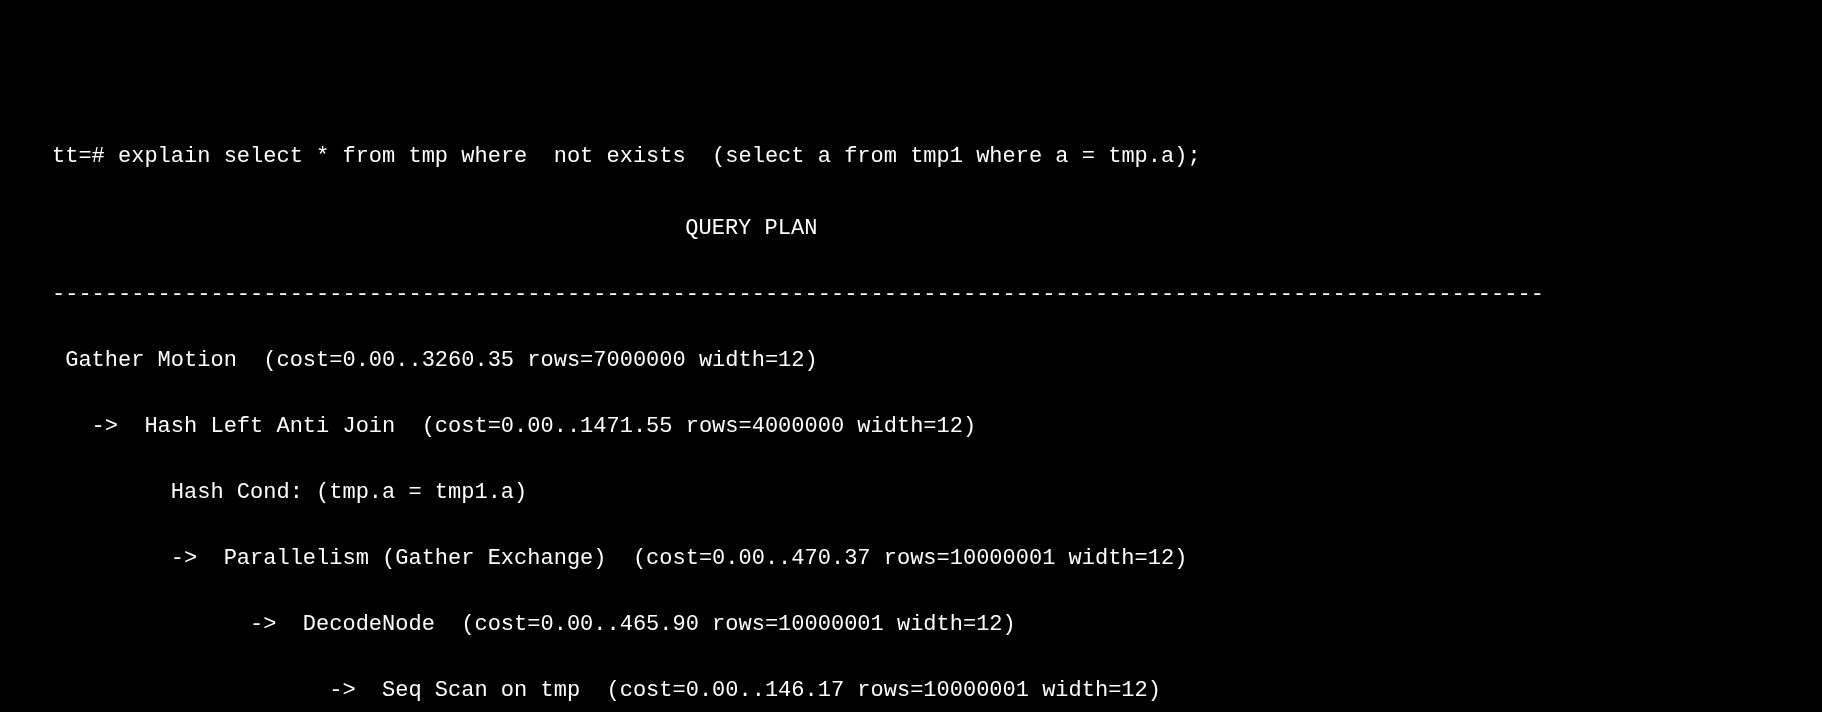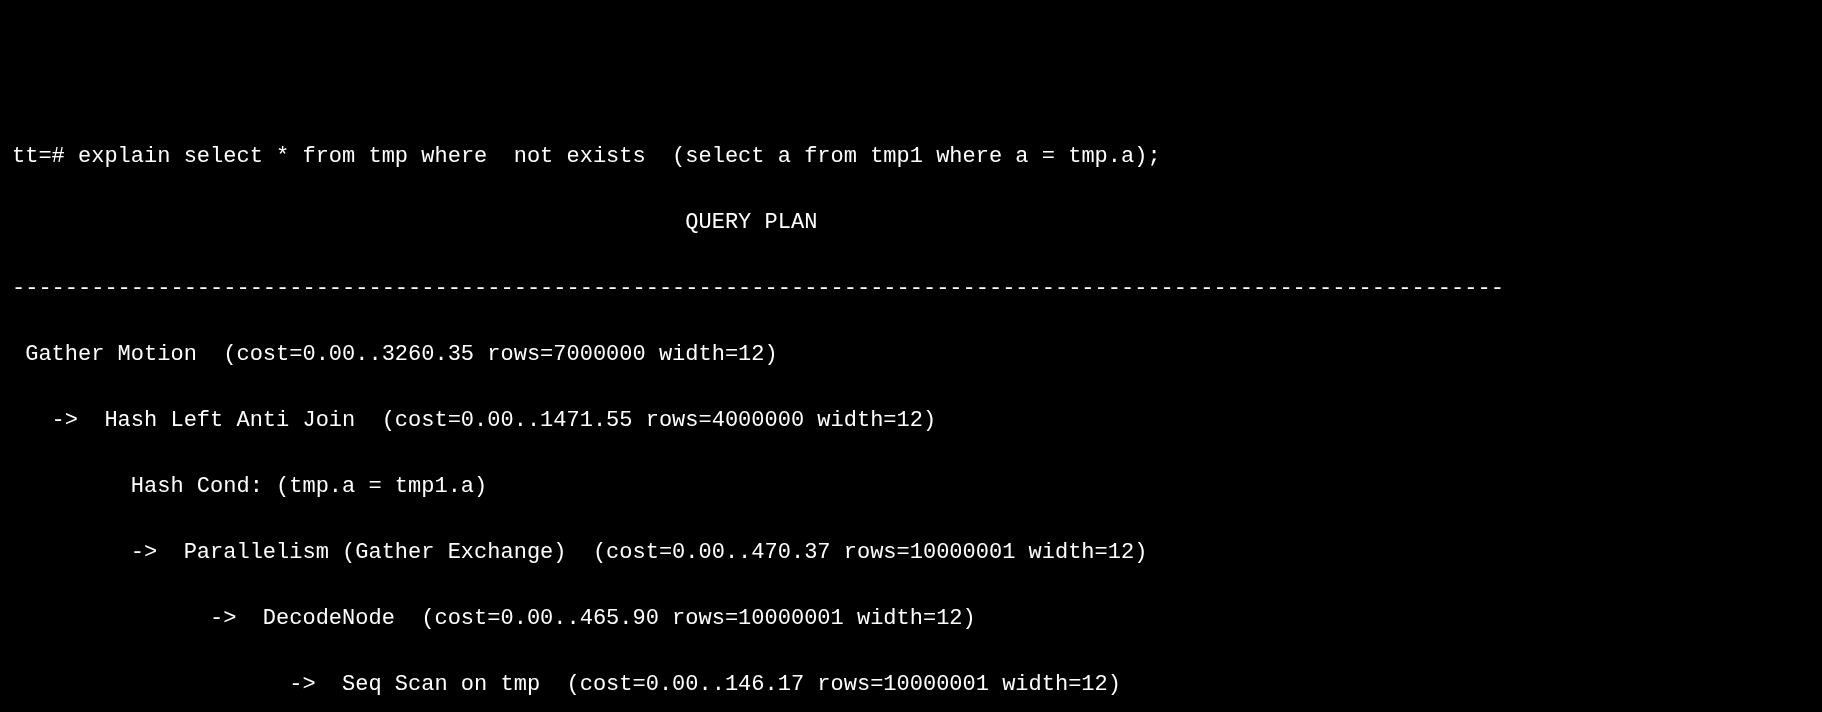--- a/index.html
+++ b/index.html
@@ -12,23 +12,25 @@
       color: #ffffff;
       font-family: 'Consolas', 'Monaco', 'Courier New', monospace;
       font-size: 22px;
       line-height: 1.5;
       padding: 8px 12px;
       white-space: pre;
       overflow-x: auto;
     }
     .terminal-line {
       white-space: pre;
+      margin-left: 40px;
     }
     .plan-title {
       white-space: pre;
+      margin-top: 6px;
     }
   </style>
 </head>
 <body>
 
 
 
 <div class="terminal-line"><span>tt=# </span><span>explain select * from tmp where  not exists  (select a from tmp1 where a = tmp.a);</span></div>
 <div class="plan-title">                                                   QUERY PLAN</div>
 <div class="terminal-line">-----------------------------------------------------------------------------------------------------------------</div>

